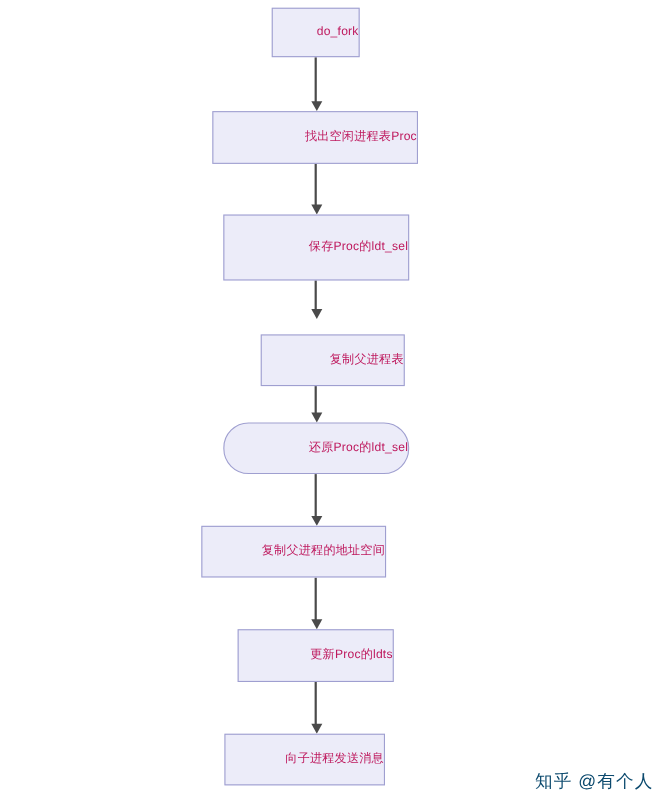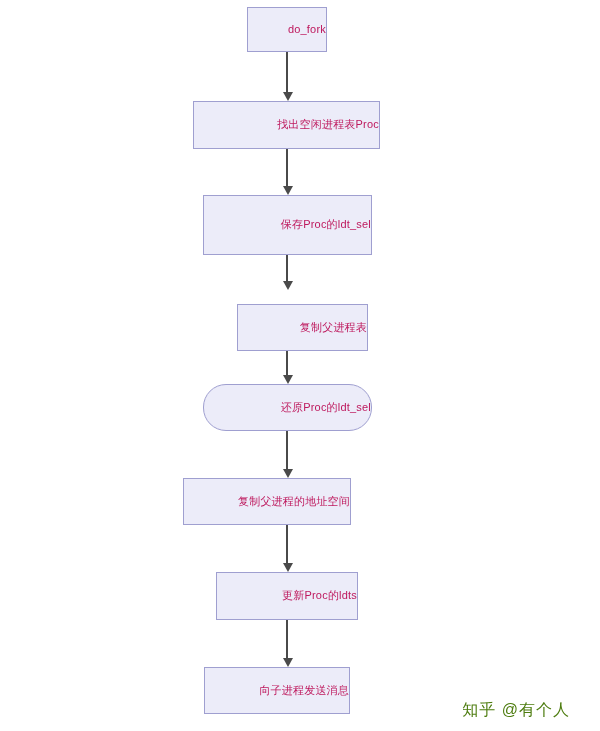--- a/index.html
+++ b/index.html
@@ -62,23 +62,23 @@
     left: -4px;
     width: 0;
     height: 0;
     border-left: 5px solid transparent;
     border-right: 5px solid transparent;
     border-top: 9px solid #4a4a4a;
   }
 
   #watermark {
     position: absolute;
-    right: 30px;
+    right: 6px;
     bottom: 10px;
-    color: #4d7c0f;
+    color: #0c4a6e;
     font-size: 16px;
     letter-spacing: 1px;
     user-select: none;
     z-index: 3;
     white-space: nowrap;
   }
 </style>
 </head>
 <body>
 

